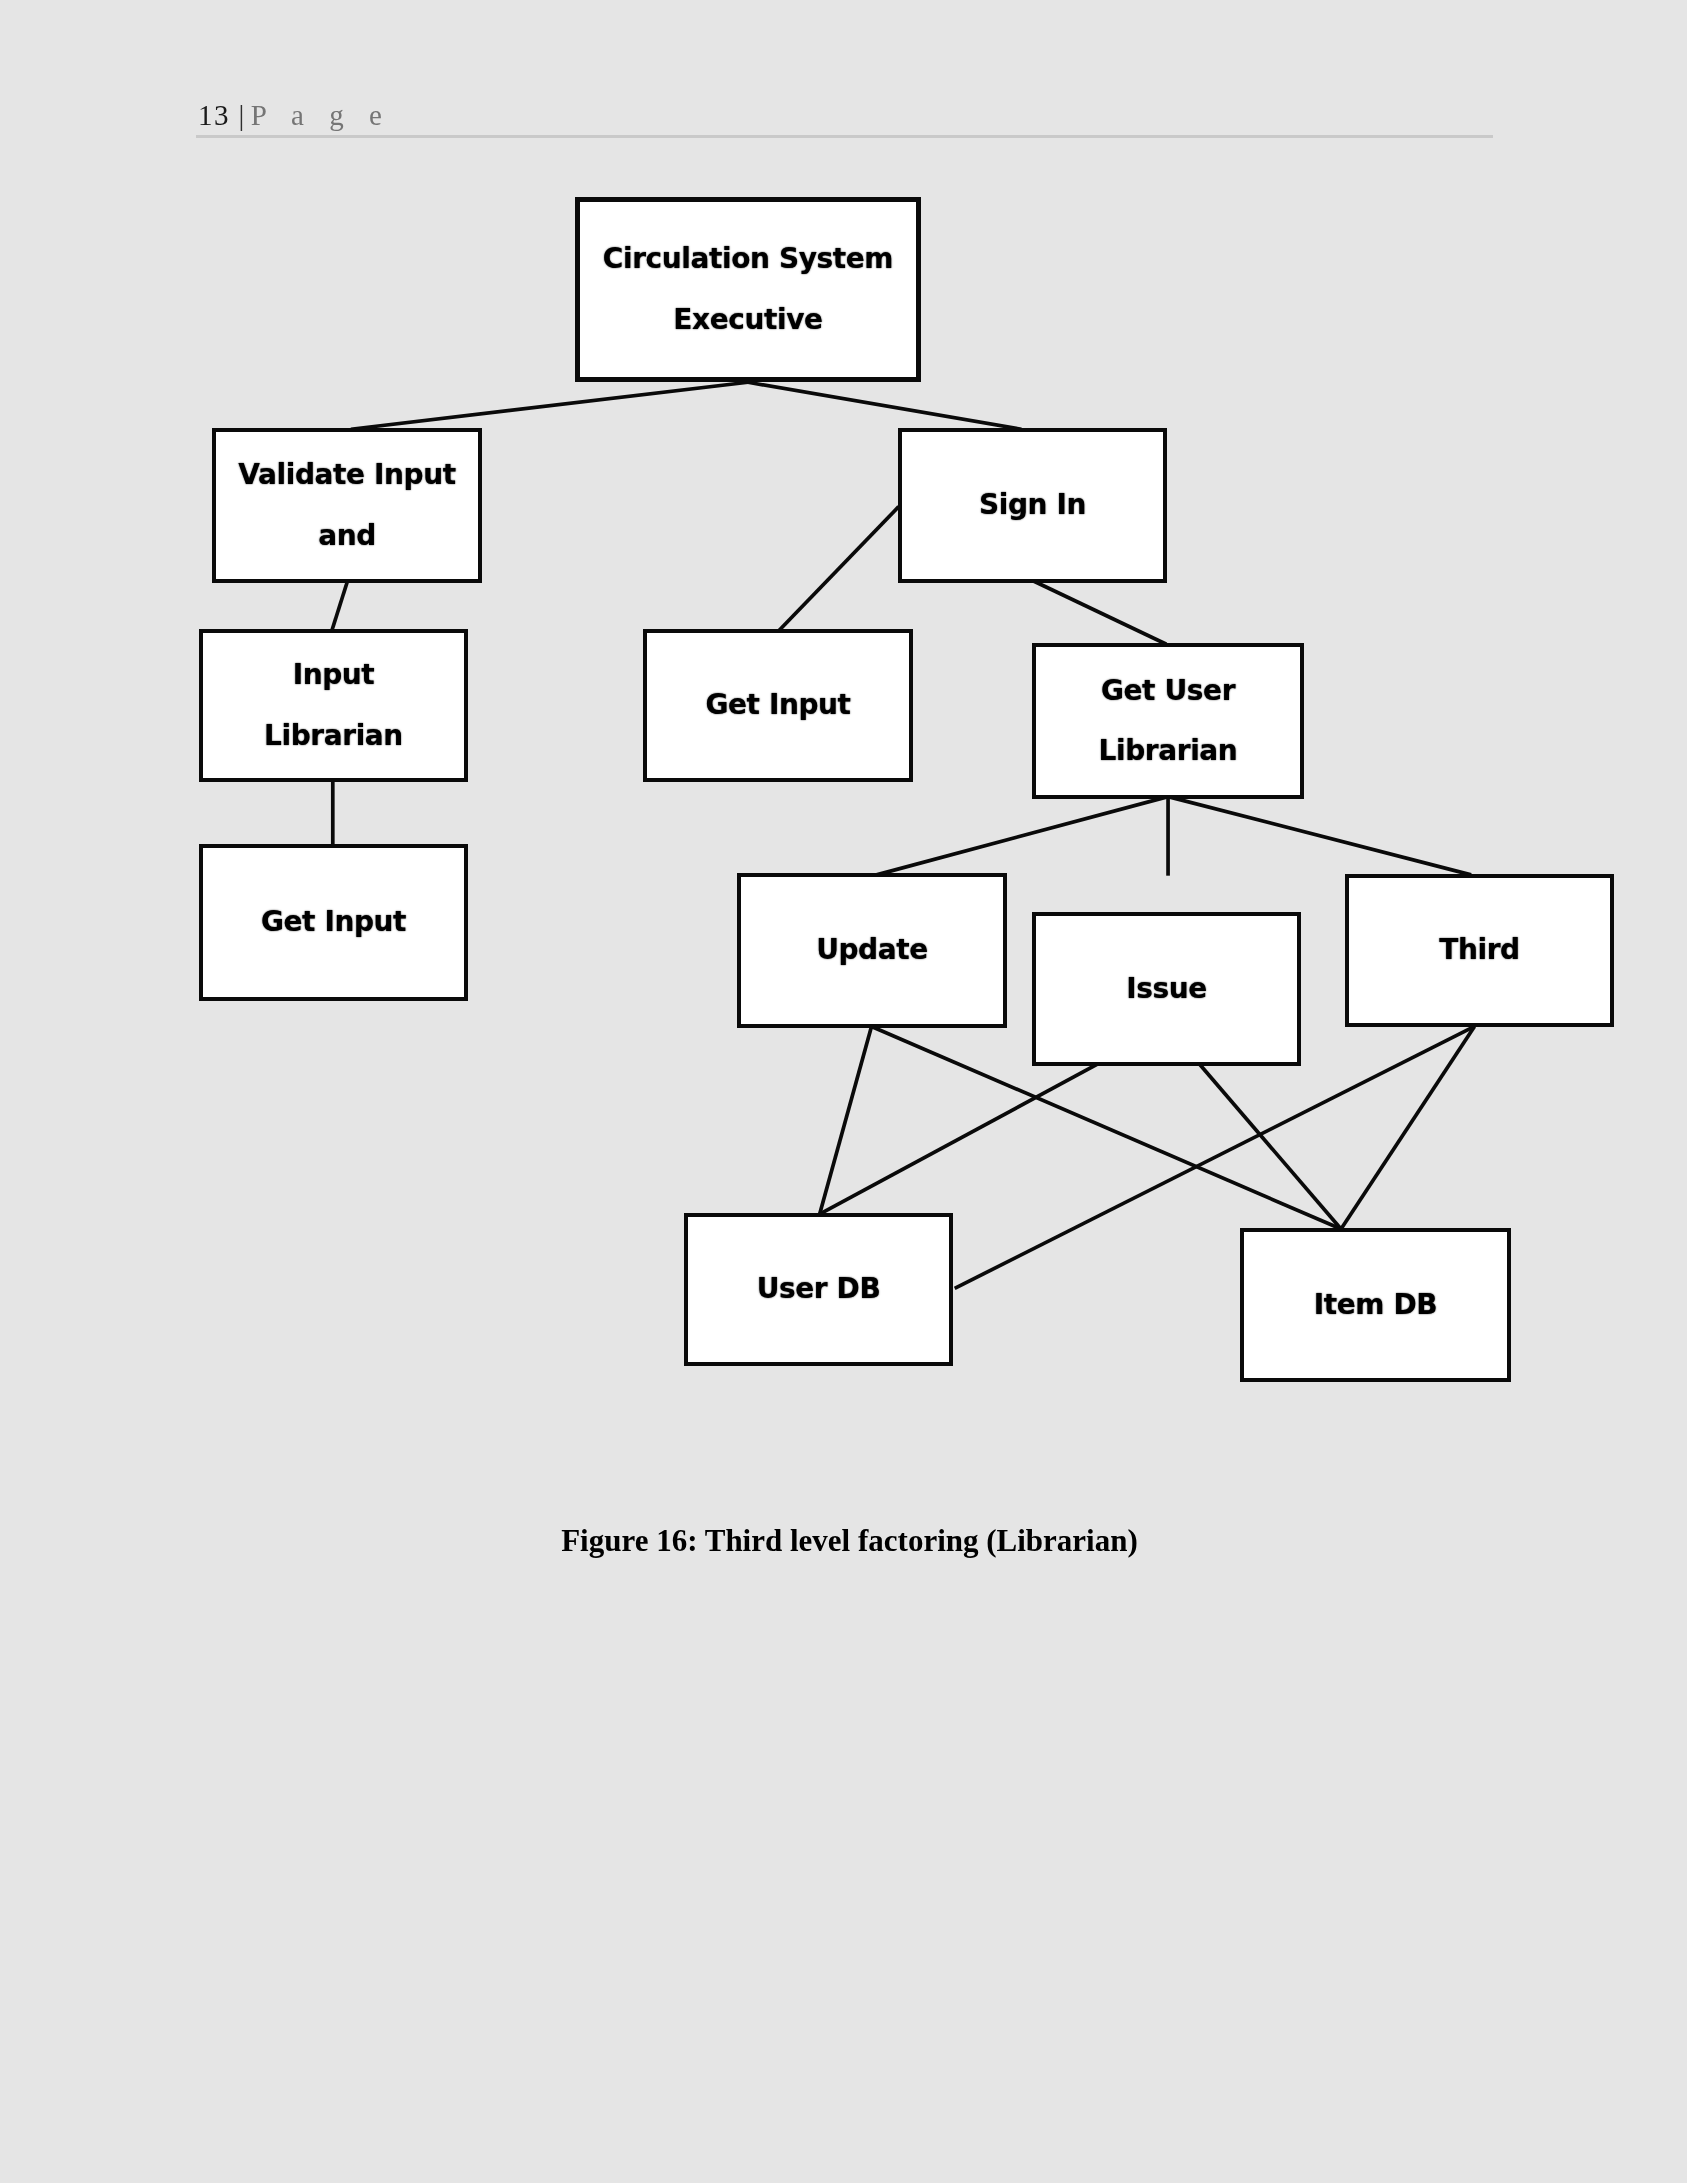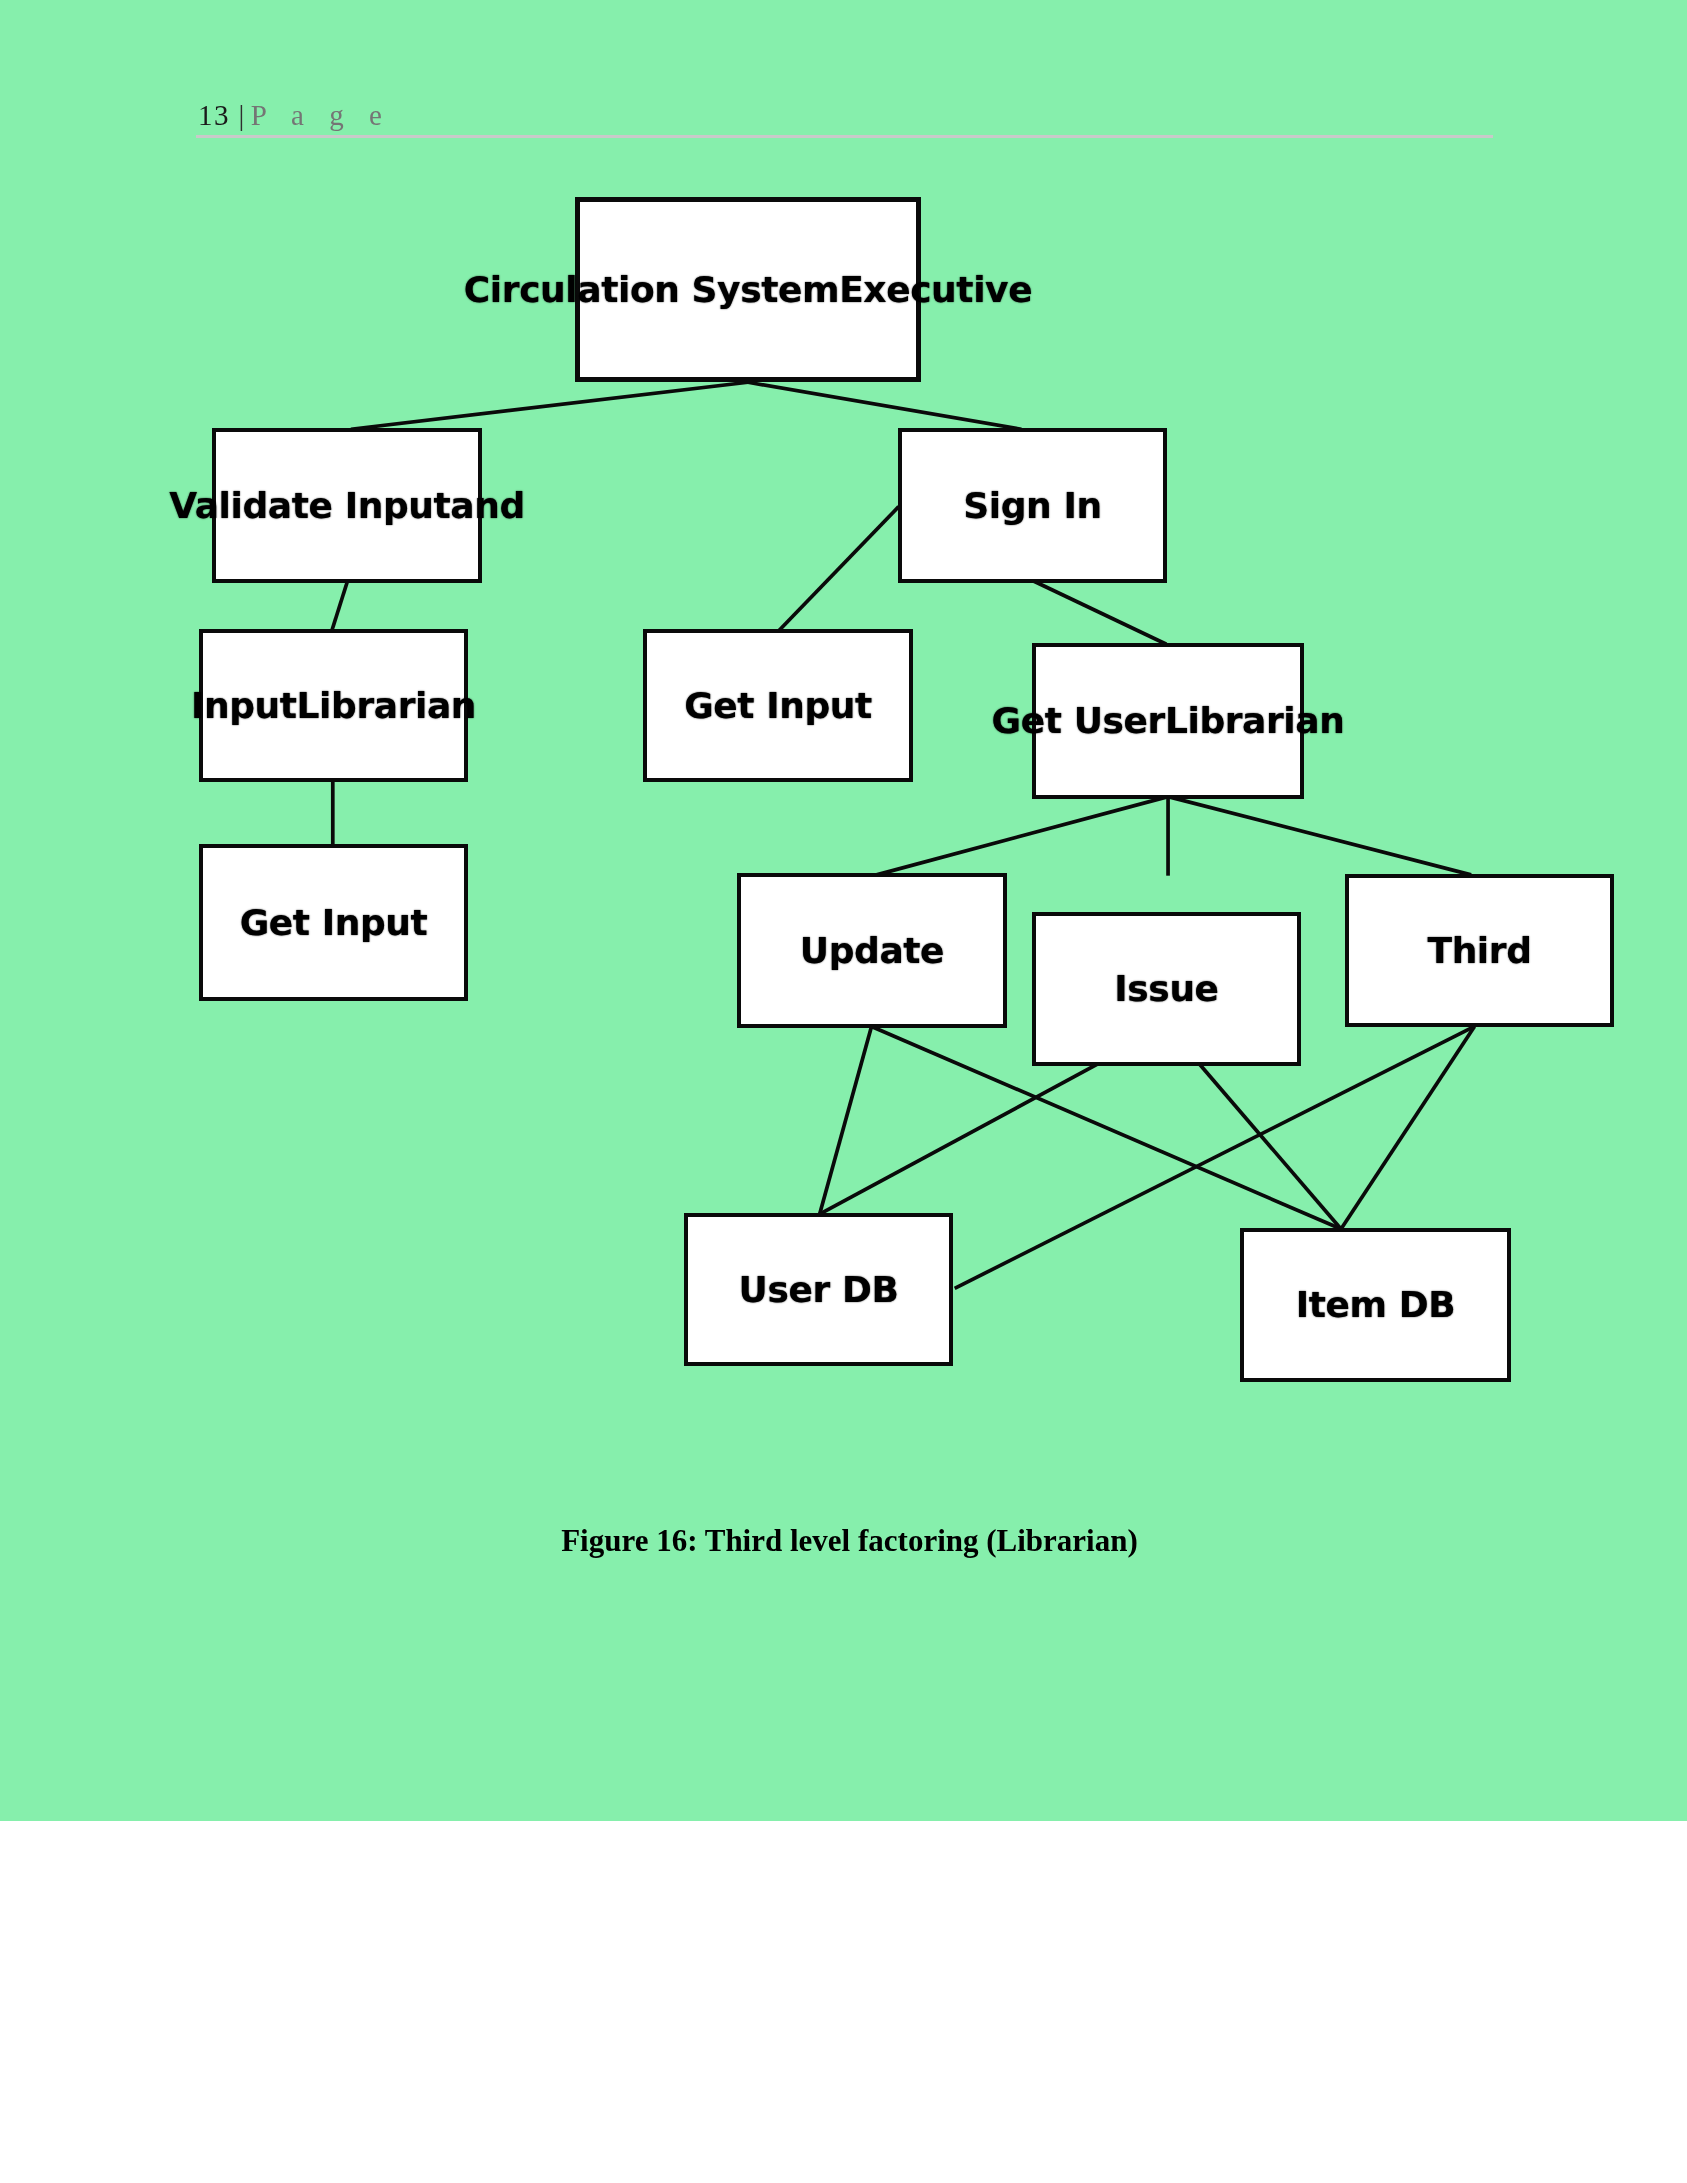--- a/index.html
+++ b/index.html
@@ -1,20 +1,20 @@
 <!DOCTYPE html>
 <html style="font-size:13px"><head>
 <meta charset="utf-8">
 <style>
   html, body { margin: 0; padding: 0; background: #ffffff; }
   #page {
     position: relative;
     width: 1687px;
-    height: 1821px;
-    background: #86efac;
+    height: 2183px;
+    background: #e5e5e5;
     overflow: hidden;
     font-family: "Liberation Serif", serif;
   }
   
   #header {
     position: absolute;
     left: 198px;
     top: 99px;
     font-size: 29px;
     color: #000000;
@@ -32,27 +32,27 @@
     background: #c9c9c9;
   }
   
   #edges { position: absolute; left: 0; top: 0; }
   .node {
     position: absolute;
     box-sizing: border-box;
     border: 4.1px solid #0a0a0a;
     background: #ffffff;
     display: flex;
-    flex-direction: row;
+    flex-direction: column;
     justify-content: center;
     align-items: center;
     text-align: center;
     font-family: "DejaVu Sans", sans-serif;
     font-weight: bold;
-    font-size: 36px;
+    font-size: 28px;
     line-height: 2.15;
     color: #000000;
   }
   .nl {
     white-space: nowrap;
     letter-spacing: -0.4px;
     text-shadow: 0 0 1.6px rgba(0,0,0,0.85);
   }
   
   #caption {

